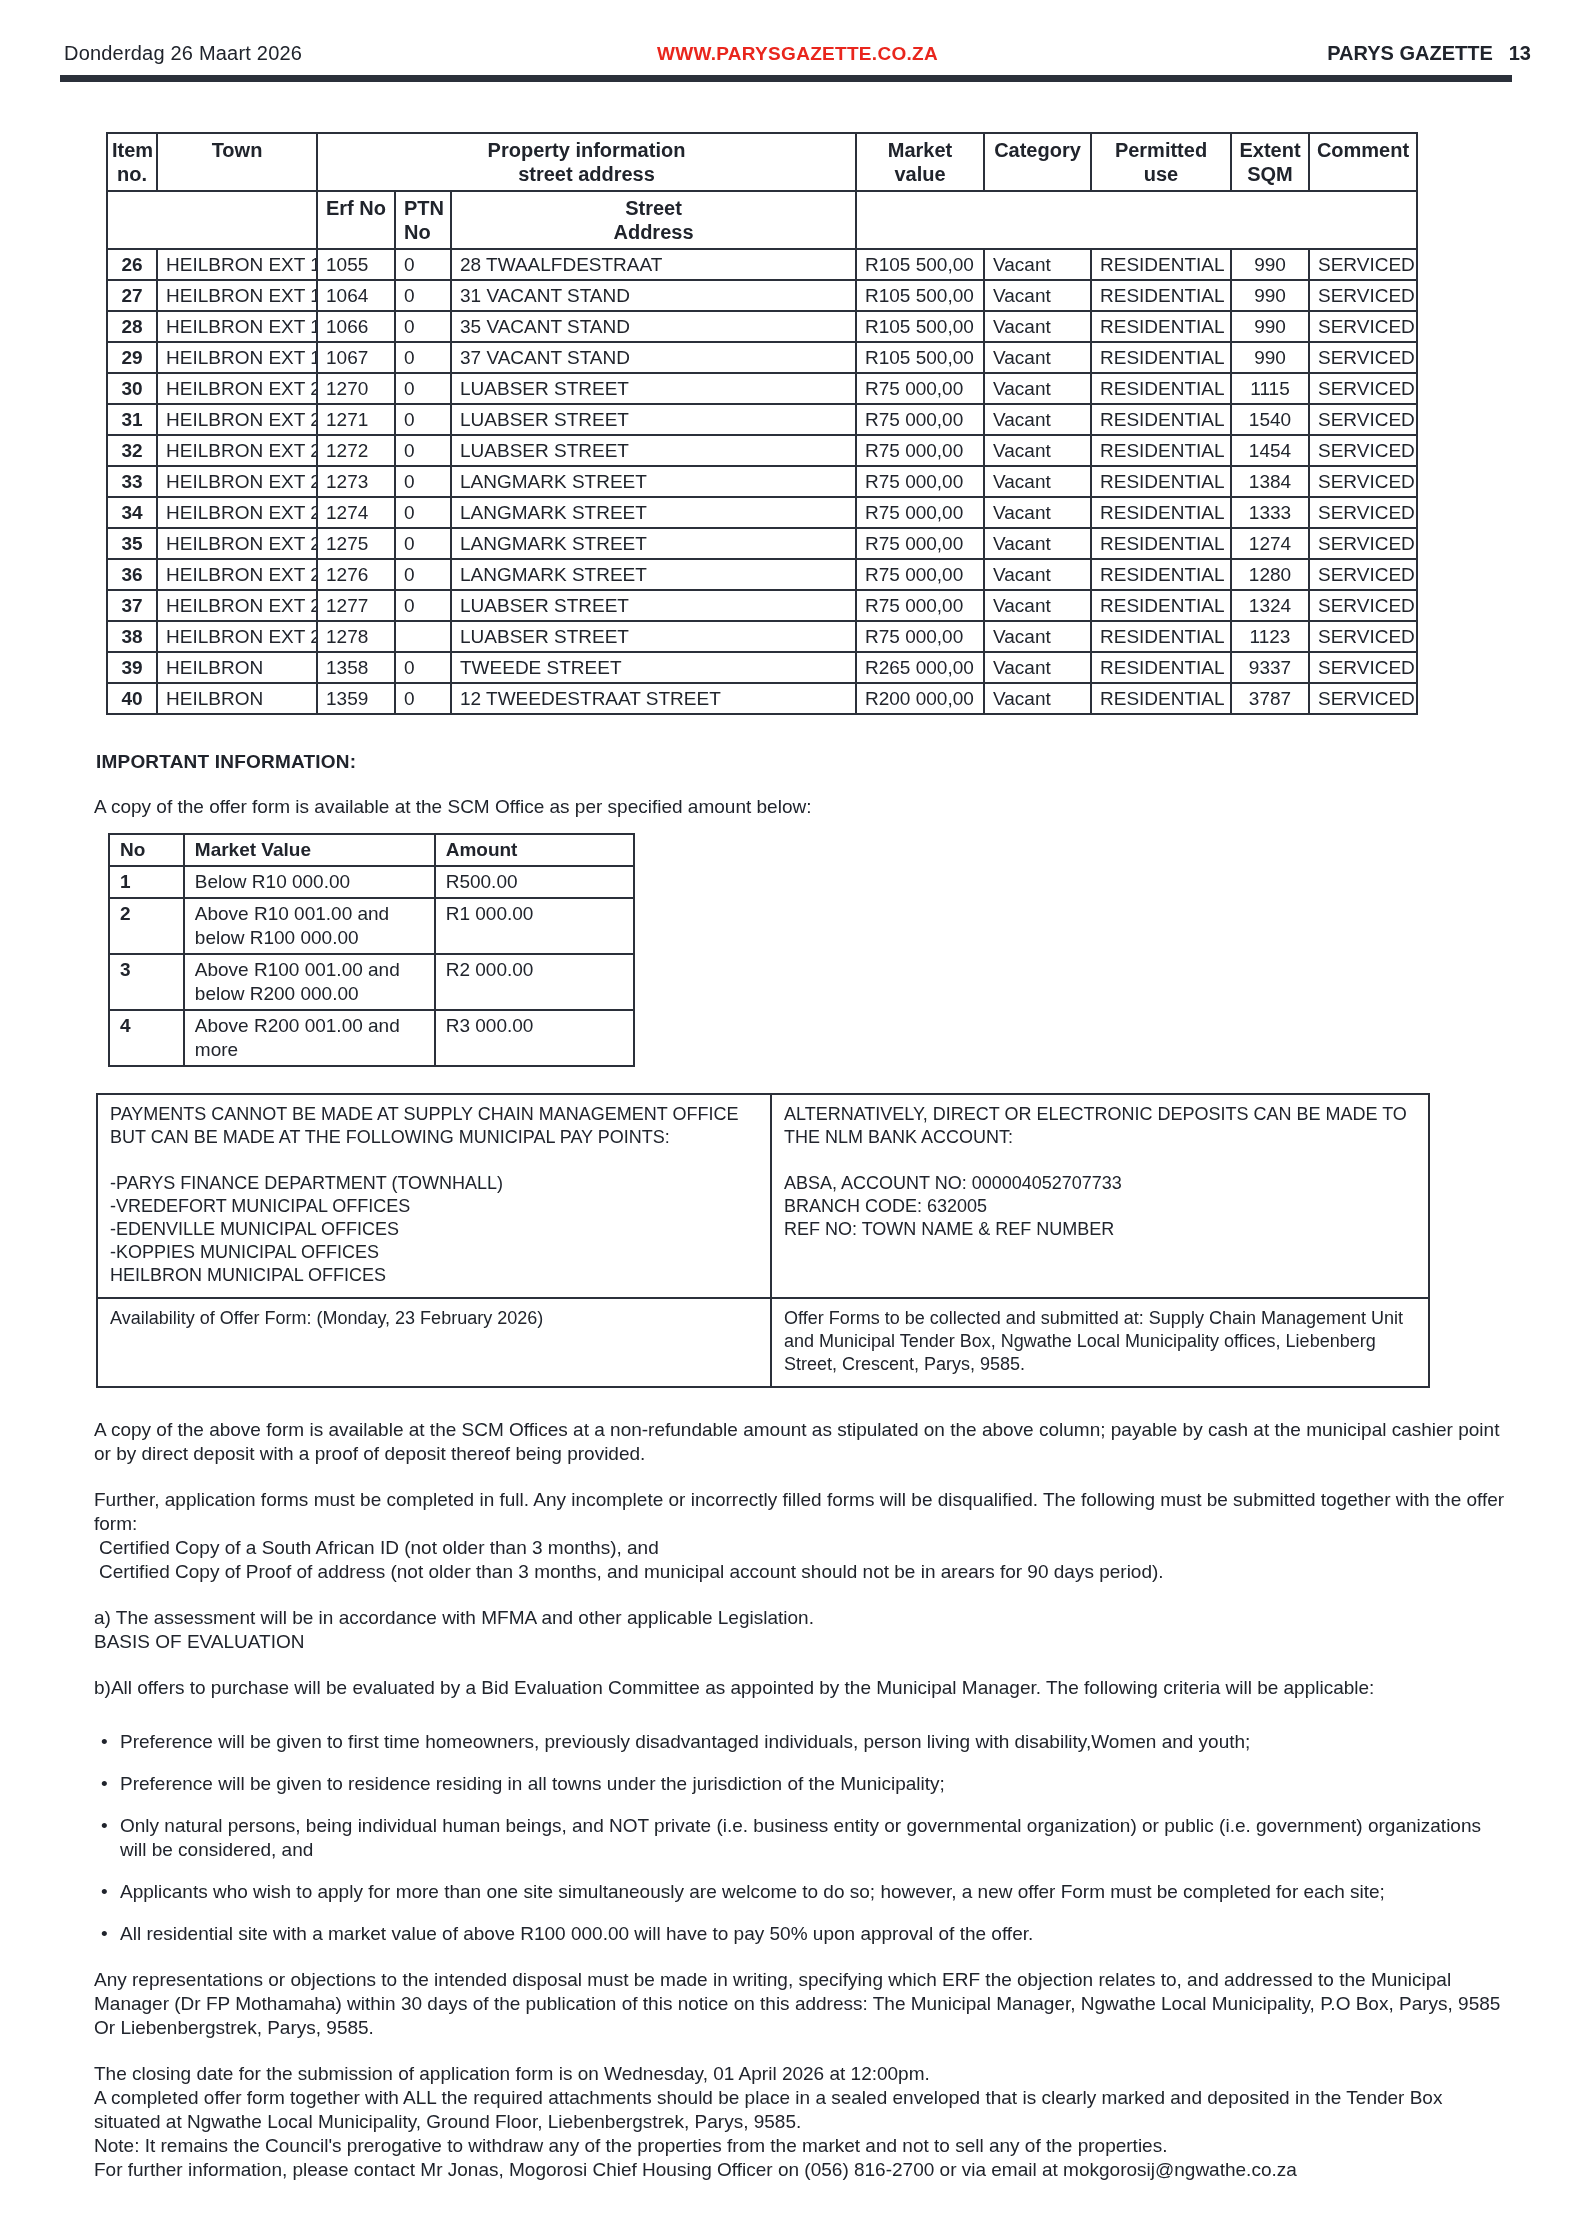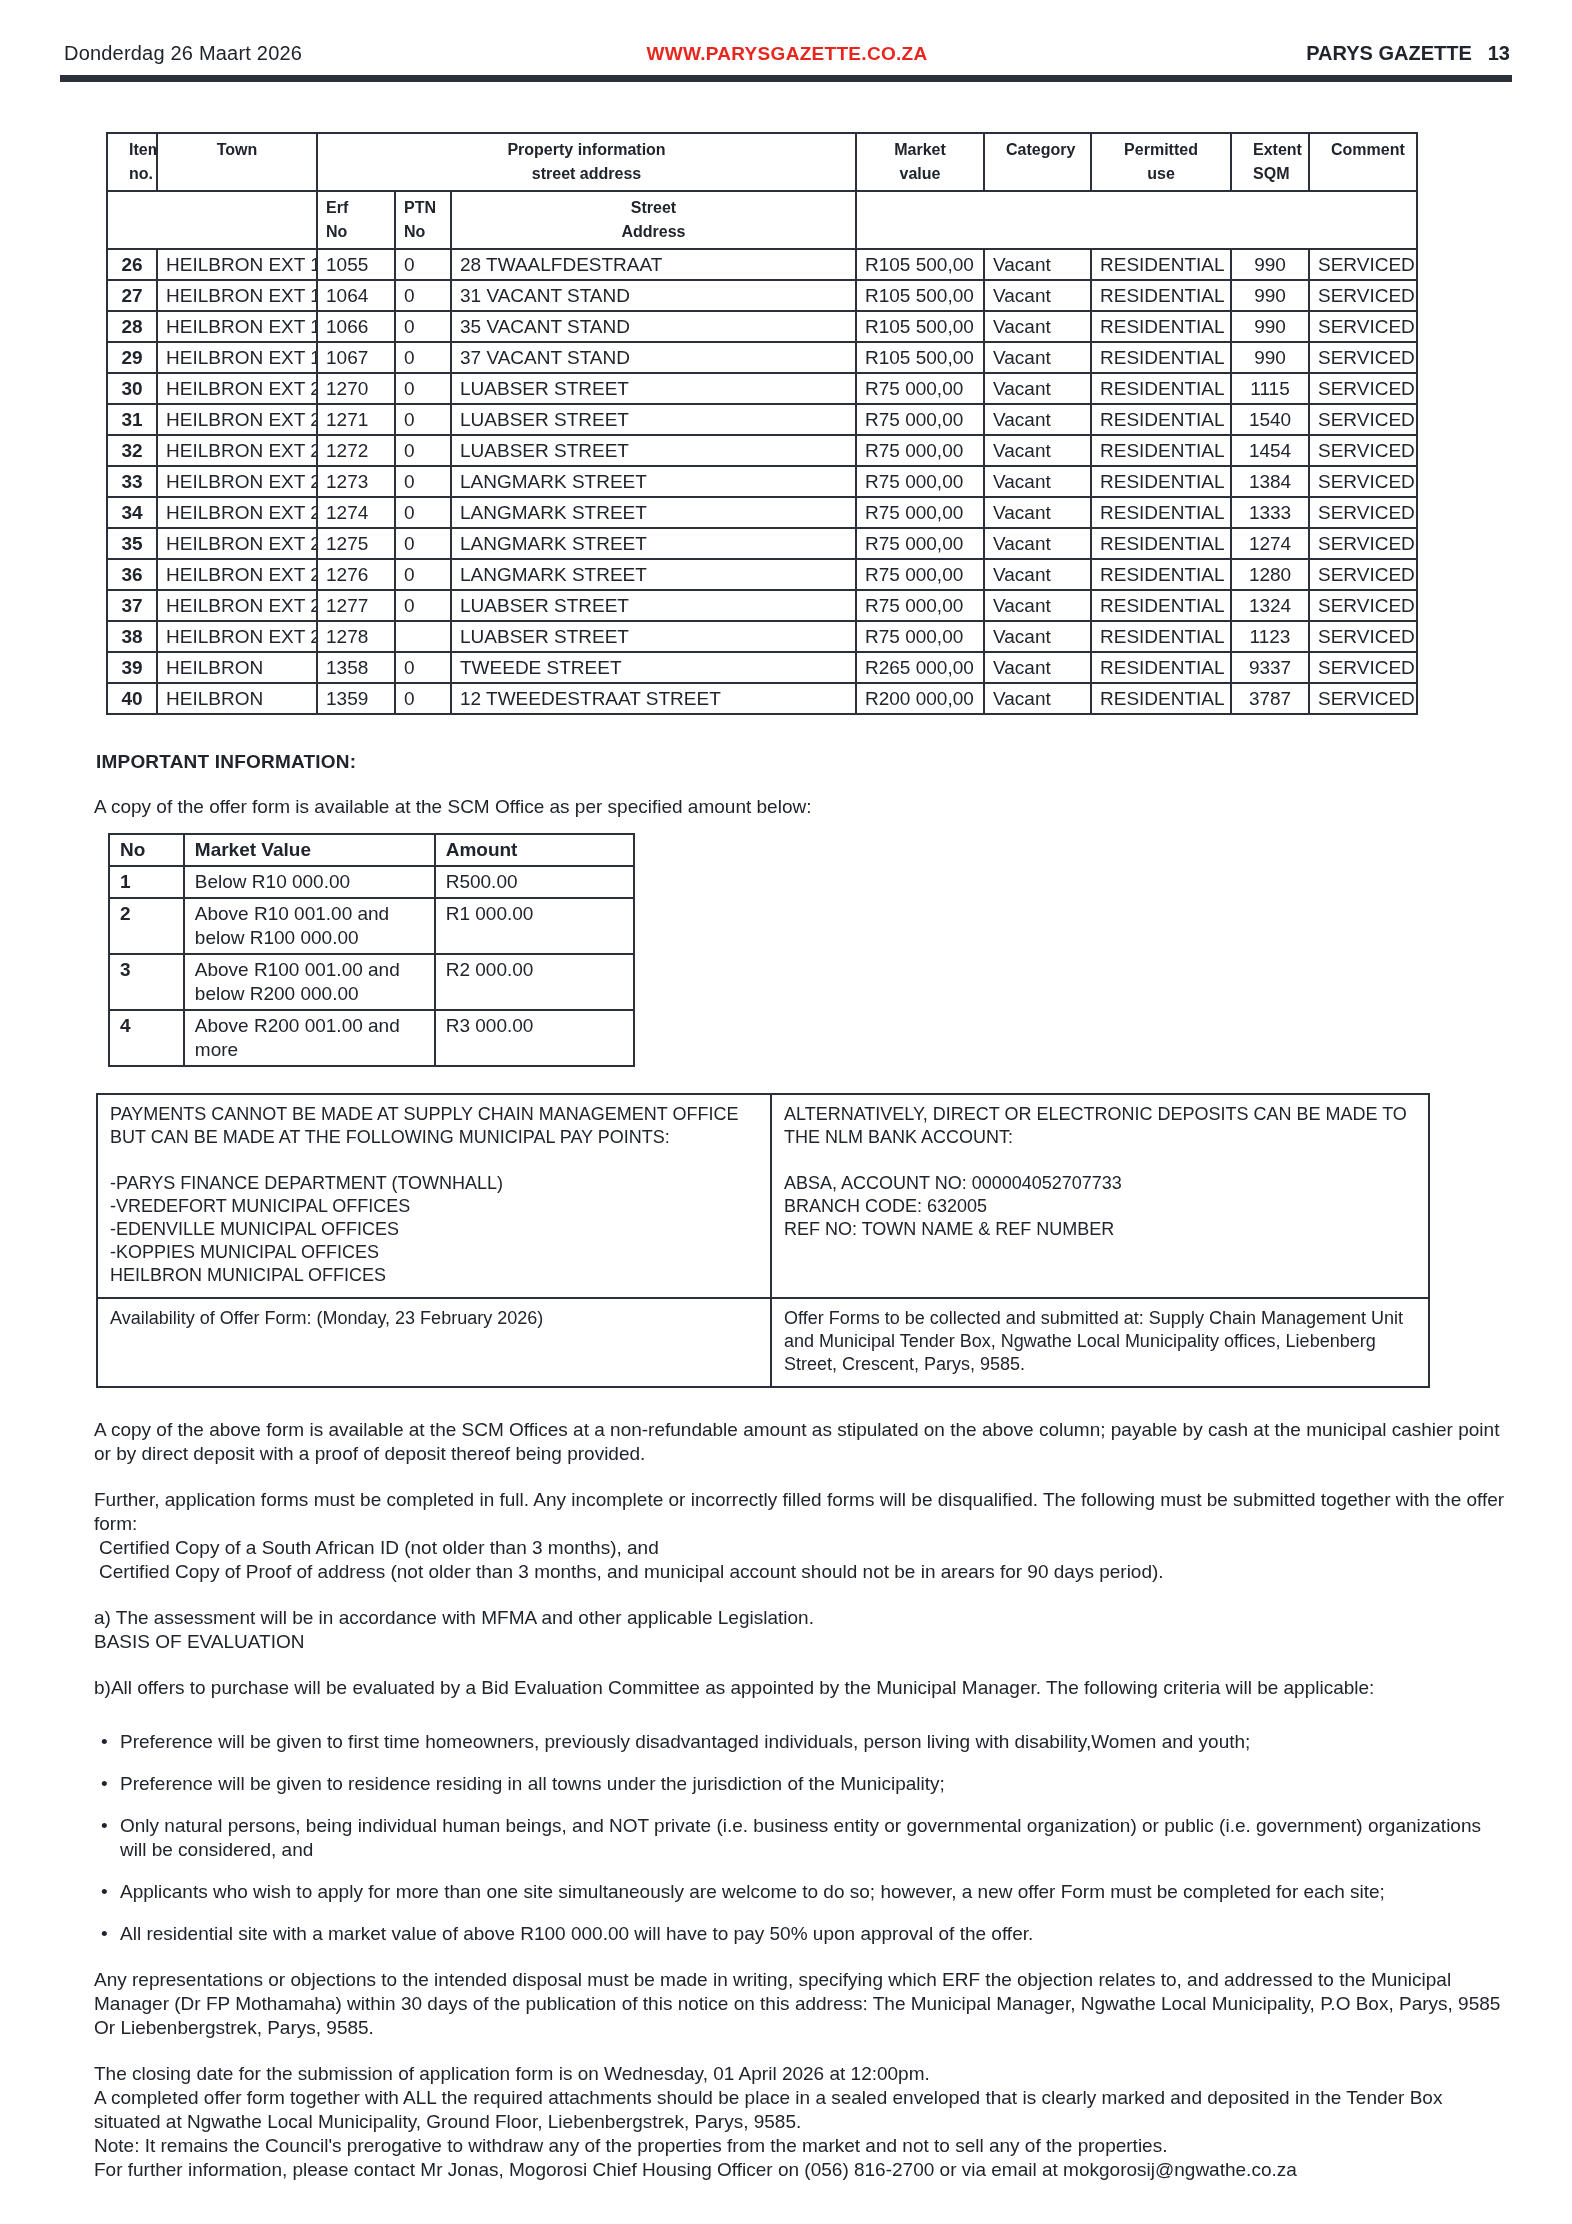--- a/index.html
+++ b/index.html
@@ -1,34 +1,34 @@
 <!DOCTYPE html>
 <html style="--accent: #e9261d;"><head>
 <meta charset="utf-8">
 <style>
   :root { --accent: #e9261d; --ink: #20242c; --line: #2b303a; }
   * { box-sizing: border-box; }
   body { margin: 0; background: #ffffff; font-family: "Liberation Sans", "DejaVu Sans", sans-serif; color: var(--ink); }
   .page { position: relative; width: 1572px; height: 2224px; background: #ffffff; overflow: hidden; }
 
   
-  .masthead { display: flex; align-items: baseline; padding: 42px 62px 0 64px; font-size: 20px; }
+  .masthead { display: flex; align-items: baseline; padding: 42px 41px 0 64px; font-size: 20px; }
   .masthead .date { flex: 1; letter-spacing: .2px; }
   .masthead .site { flex: 1; text-align: center; font-weight: bold; color: var(--accent); font-size: 19px; letter-spacing: .3px; }
   .masthead .paper { flex: 1; text-align: right; font-weight: bold; }
   .masthead .pageno { margin-left: 16px; font-weight: bold; }
   .rule { margin: 10px 60px 0 60px; height: 4px; border-top: 5px solid var(--line); border-bottom: 2px solid var(--line); }
 
   .content { padding: 0 66px 0 94px; }
 
   
   table { border-collapse: collapse; }
   .prop-table { table-layout: fixed; width: 1310px; margin: 50px 0 0 12px; }
   .prop-table th, .prop-table td { border: 2px solid var(--line); font-size: 19px; overflow: hidden; }
-  .prop-table th { font-weight: bold; text-align: center; vertical-align: top; white-space: pre-line; line-height: 24px; padding: 4px 21px; font-size: 16px; }
+  .prop-table th { font-weight: bold; text-align: center; vertical-align: top; white-space: pre-line; line-height: 24px; padding: 4px 4px; font-size: 20px; }
   .prop-table th.l { text-align: left; padding-left: 8px; }
   .prop-table td { padding: 2px 8px; line-height: 25px; white-space: nowrap; }
   .prop-table td.c, .prop-table th.c { text-align: center; }
   .prop-table td.b { font-weight: bold; }
 
   
   h3.imp { font-size: 19px; margin: 36px 0 0 2px; letter-spacing: .2px; }
   p.intro { font-size: 19px; margin: 16px 0 0 0; }
 
   

